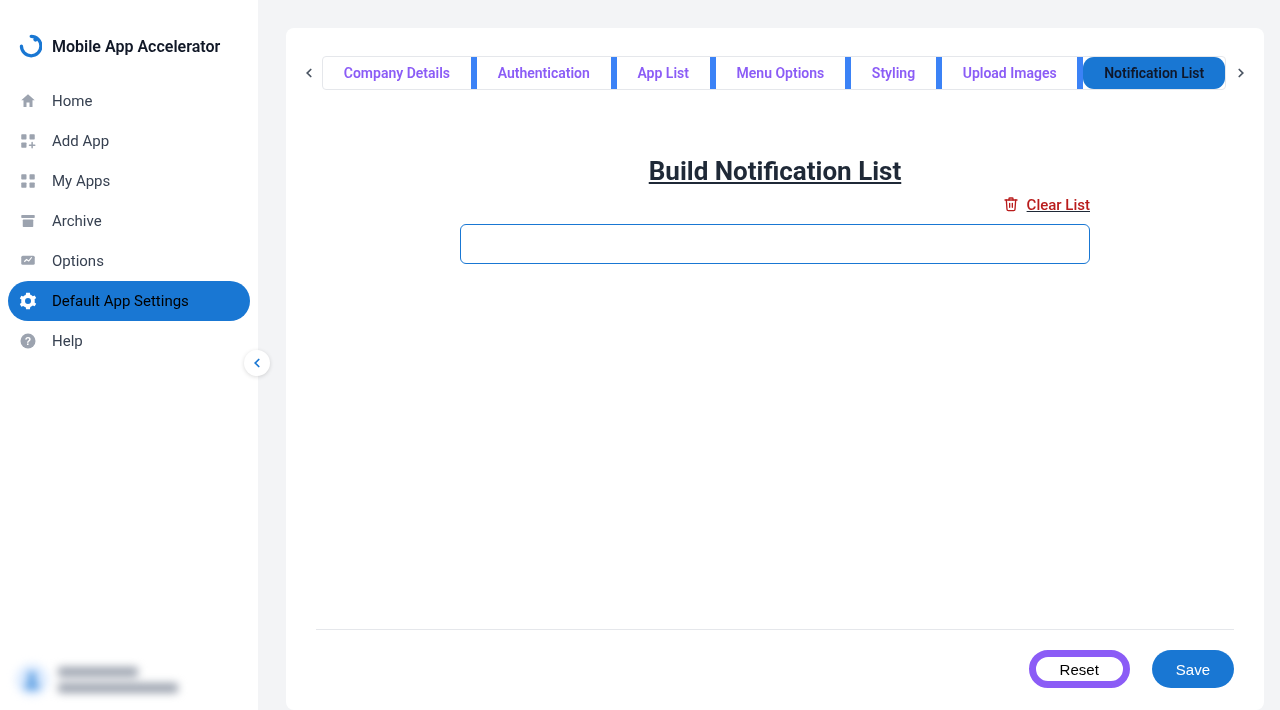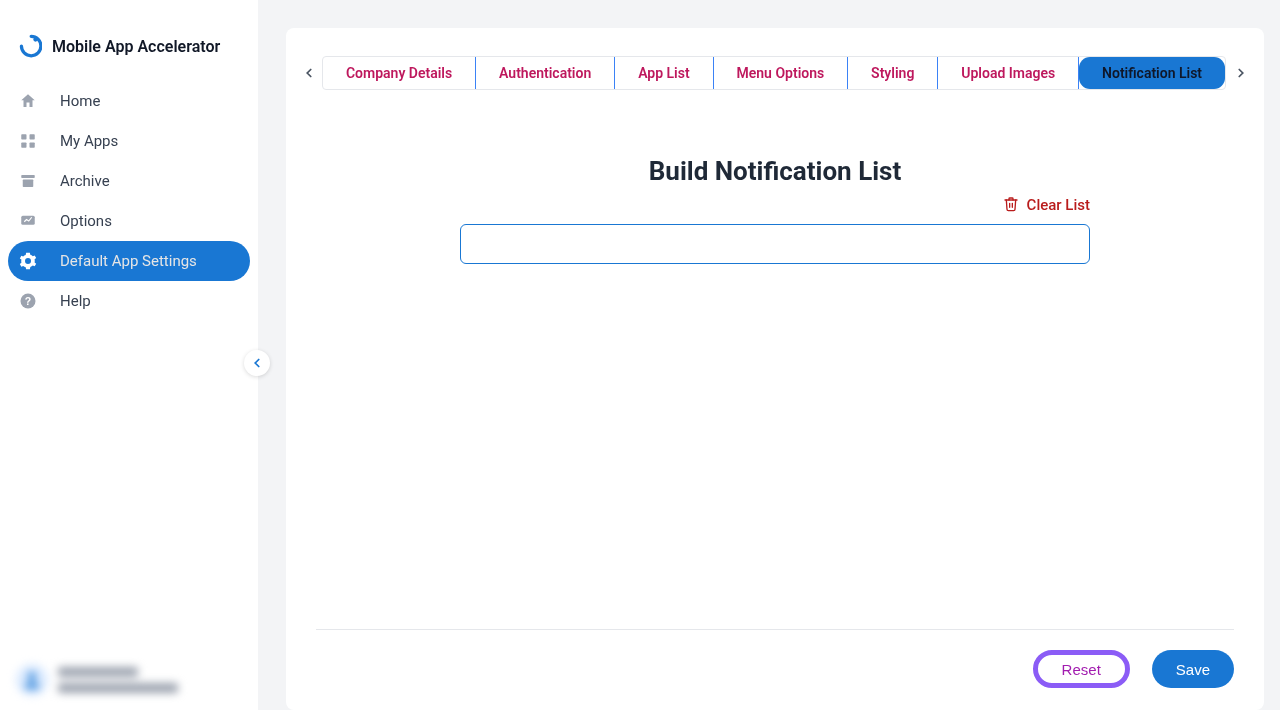--- a/index.html
+++ b/index.html
@@ -37,31 +37,30 @@
   .nav { display:flex; flex-direction:column; padding: 0 8px; }
   .nav-item {
     display:flex; align-items:center;
     height: 40px;
     padding: 0 10px;
     border-radius: 6px;
     cursor: pointer;
     color: #374151;
     font-size: 15px;
     margin-bottom: 0px;
-    gap: 8px;
   }
   .nav-item .nav-icon {
     width: 20px; height: 20px;
     margin-right: 14px;
     display:flex;align-items:center;justify-content:center;
     color: #9ca3af;
   }
   .nav-item.active {
     background: #1977d3;
-    color: #e5e5e5;
+    color: #000000;
     border-radius: 20px;
   }
   .nav-item.active .nav-icon { color: #ffffff; }
   .collapse-handle {
     position:absolute;
     right: -12px;
     top: 350px;
     width: 26px; height: 26px;
     background:#fff;
     border-radius:50%;
@@ -116,37 +115,38 @@
     border:1px solid #e5e7eb;
     border-radius:4px;
     overflow:hidden;
   }
   .tab {
     flex: 1 1 auto;
     text-align:center;
     padding: 8px 12px;
     font-size:14px;
     font-weight:600;
-    color:#be185d;
-    border-right:1px solid #3b82f6;
+    color:#8b5cf6;
+    border-right:6px solid #3b82f6;
     cursor:pointer;
     white-space:nowrap;
   }
   .tab:last-child { border-right:none; }
   .tab.active {
     background:#1977d3;
     color:#0f172a;
     border-radius:11px;
   }
   .content {
     flex:1;
     display:flex;
     flex-direction:column;
     align-items:center;
     padding: 66px 120px 0 120px;
+    text-decoration: underline;
   }
   .page-title {
     font-size:26px;
     font-weight:700;
     color:#1f2937;
     margin-bottom:10px;
   }
   .page-subtitle {
     font-size:16px;
     color:#374151;
@@ -193,22 +193,22 @@
     padding: 0 24px;
     border-radius:20px;
     font-size:15px;
     font-weight:500;
     cursor:pointer;
     border:none;
     display:flex;align-items:center;
   }
   .btn-outline {
     background:#fff;
-    color:#a21caf;
-    border:5px solid #8b5cf6;
+    color:#000000;
+    border:7px solid #8b5cf6;
   }
   .btn-primary {
     background:#1977d3;
     color:#ffffff;
   }
 </style>
 </head>
 <body>
 
 <div class="layout">
@@ -223,20 +223,31 @@
       <span class="brand-title">Mobile App Accelerator</span>
     </div>
     <nav class="nav">
       <div class="nav-item">
         <span class="nav-icon">
           <svg width="18" height="18" viewBox="0 0 24 24" fill="currentColor">
               <path d="M12 3l9 8h-3v9h-4v-6H10v6H6v-9H3z"></path>
             </svg>
         </span>
         <span>Home</span>
+      </div>
+      <div class="nav-item">
+        <span class="nav-icon">
+          <svg width="18" height="18" viewBox="0 0 24 24" fill="currentColor">
+              <rect x="3" y="3" width="7" height="7" rx="1"></rect>
+              <rect x="14" y="3" width="7" height="7" rx="1"></rect>
+              <rect x="3" y="14" width="7" height="7" rx="1"></rect>
+              <path d="M17.5 14v7M14 17.5h7" stroke="currentColor" stroke-width="2" stroke-linecap="round" fill="none"></path>
+            </svg>
+        </span>
+        <span>Add App</span>
       </div>
       <div class="nav-item">
         <span class="nav-icon">
           <svg width="18" height="18" viewBox="0 0 24 24" fill="currentColor">
               <rect x="3" y="3" width="7" height="7" rx="1"></rect>
               <rect x="14" y="3" width="7" height="7" rx="1"></rect>
               <rect x="3" y="14" width="7" height="7" rx="1"></rect>
               <rect x="14" y="14" width="7" height="7" rx="1"></rect>
             </svg>
         </span>

